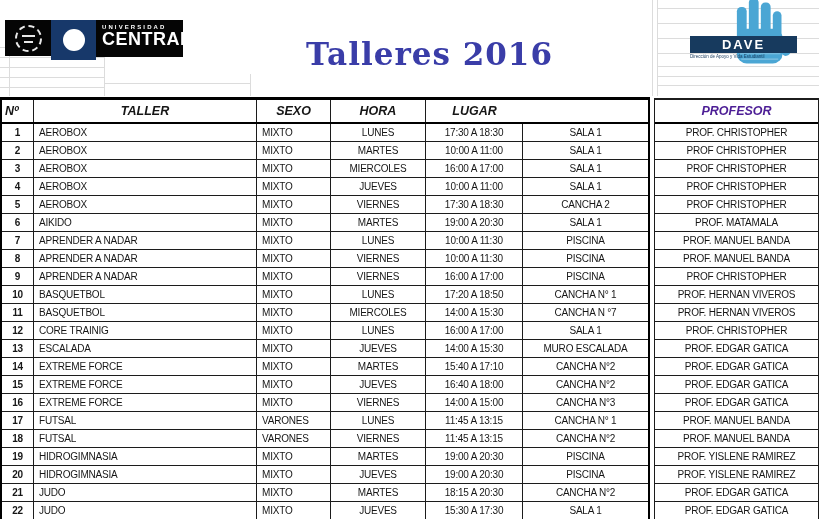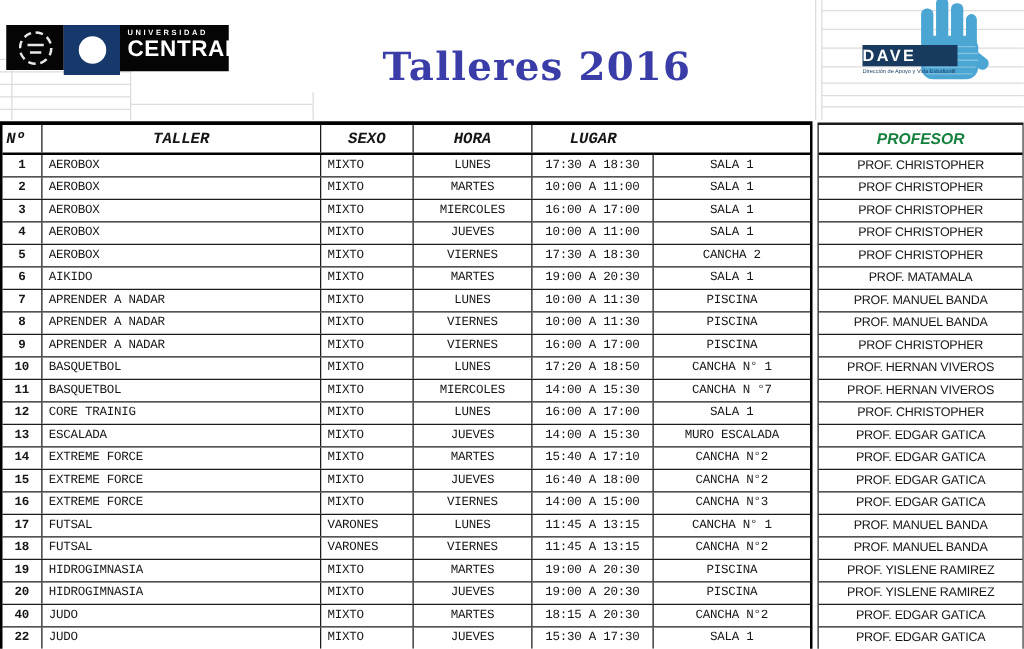--- a/index.html
+++ b/index.html
@@ -25,45 +25,45 @@
   .uc-big { font-size:18px; font-weight:bold; letter-spacing:.5px; line-height:1.1; font-family:"Liberation Sans",sans-serif; }
 
   
   .title { position:absolute; left:40px; right:0; top:36px; text-align:center;
            font-family:"DejaVu Serif","Liberation Serif",serif; font-weight:bold;
            font-size:31px; color:var(--title_text,#3a3da8); letter-spacing:1px; }
 
   
   .dave { position:absolute; left:686px; top:0; width:112px; height:66px; }
   .dave-hand { position:absolute; left:44px; top:-4px; }
-  .dave-box { position:absolute; left:4px; top:36px; width:76px; height:17px;
+  .dave-box { position:absolute; left:4px; top:36px; width:107px; height:17px;
               background:var(--dave_navy,#173a5e); color:#fff; font-weight:bold;
-              font-size:13px; letter-spacing:2px; text-align:left; line-height:17px; }
+              font-size:13px; letter-spacing:2px; text-align:center; line-height:17px; }
   .dave-tag { position:absolute; left:4px; top:54px; width:83px; font-size:4.5px;
               color:var(--dave_navy,#173a5e); white-space:nowrap; overflow:hidden; }
 
   
   .schedule { position:absolute; left:0; top:97px; width:819px; display:flex; }
   .main-tbl { width:650px; border:2px solid #000; border-top-width:3px; background:#fff; }
-  .hrow, .trow { display:grid; grid-template-columns:32px 223px 74px 95px 97px 1fr;font-family:Liberation Mono, monospace; }
+  .hrow, .trow { display:grid; grid-template-columns:32px 223px 74px 95px 97px 1fr; }
   .hrow { height:24px; border-bottom:2px solid #000; }
   .trow { height:18px; border-bottom:1px solid #1c1c1c; }
   .hc, .td { display:flex; align-items:center; justify-content:center; overflow:hidden;
              white-space:nowrap; border-right:1px solid #1c1c1c; color:#161616; }
   .hc:last-child, .td:last-child { border-right:none; }
   .hc { font-size:12.5px; font-weight:bold; font-style:italic; }
   .hc.left { justify-content:flex-start; padding-left:3px; }
   .td { font-size:10px; letter-spacing:-0.2px; }
   .td.c-num { font-weight:bold; }
   .td.c-taller, .td.c-sexo { justify-content:flex-start; padding-left:5px; }
 
   .prof-tbl { margin-left:4px; margin-top:1px; width:165px; border:1px solid #1c1c1c;
               border-top-width:2px; background:#fff; height:fit-content; }
   .prof-h { height:24px; border-bottom:2px solid #000; display:flex; align-items:center;
-            justify-content:center; font-size:12.5px; font-weight:bold; font-style:italic; color:#15803d; }
+            justify-content:center; font-size:12.5px; font-weight:bold; font-style:italic; color:#4c1d95; }
   .prof-tbl .td { height:18px; border-bottom:1px solid #1c1c1c; border-right:none;
                   justify-content:center; }
 </style>
 </head>
 <body>
 
 <div class="canvas">
 
   <div>
     <div class="gl h" style="left:0;top:47px;width:104px"></div>
@@ -307,21 +307,21 @@
   <div class="trow">
     <div class="td c-num">20</div>
     <div class="td c-taller">HIDROGIMNASIA</div>
     <div class="td c-sexo">MIXTO</div>
     <div class="td c-dias">JUEVES</div>
     <div class="td c-hora">19:00 A 20:30</div>
     <div class="td c-lugar">PISCINA</div>
   </div>
 
   <div class="trow">
-    <div class="td c-num">40</div>
+    <div class="td c-num">21</div>
     <div class="td c-taller">JUDO</div>
     <div class="td c-sexo">MIXTO</div>
     <div class="td c-dias">MARTES</div>
     <div class="td c-hora">18:15 A 20:30</div>
     <div class="td c-lugar">CANCHA N°2</div>
   </div>
 
   <div class="trow">
     <div class="td c-num">22</div>
     <div class="td c-taller">JUDO</div>

